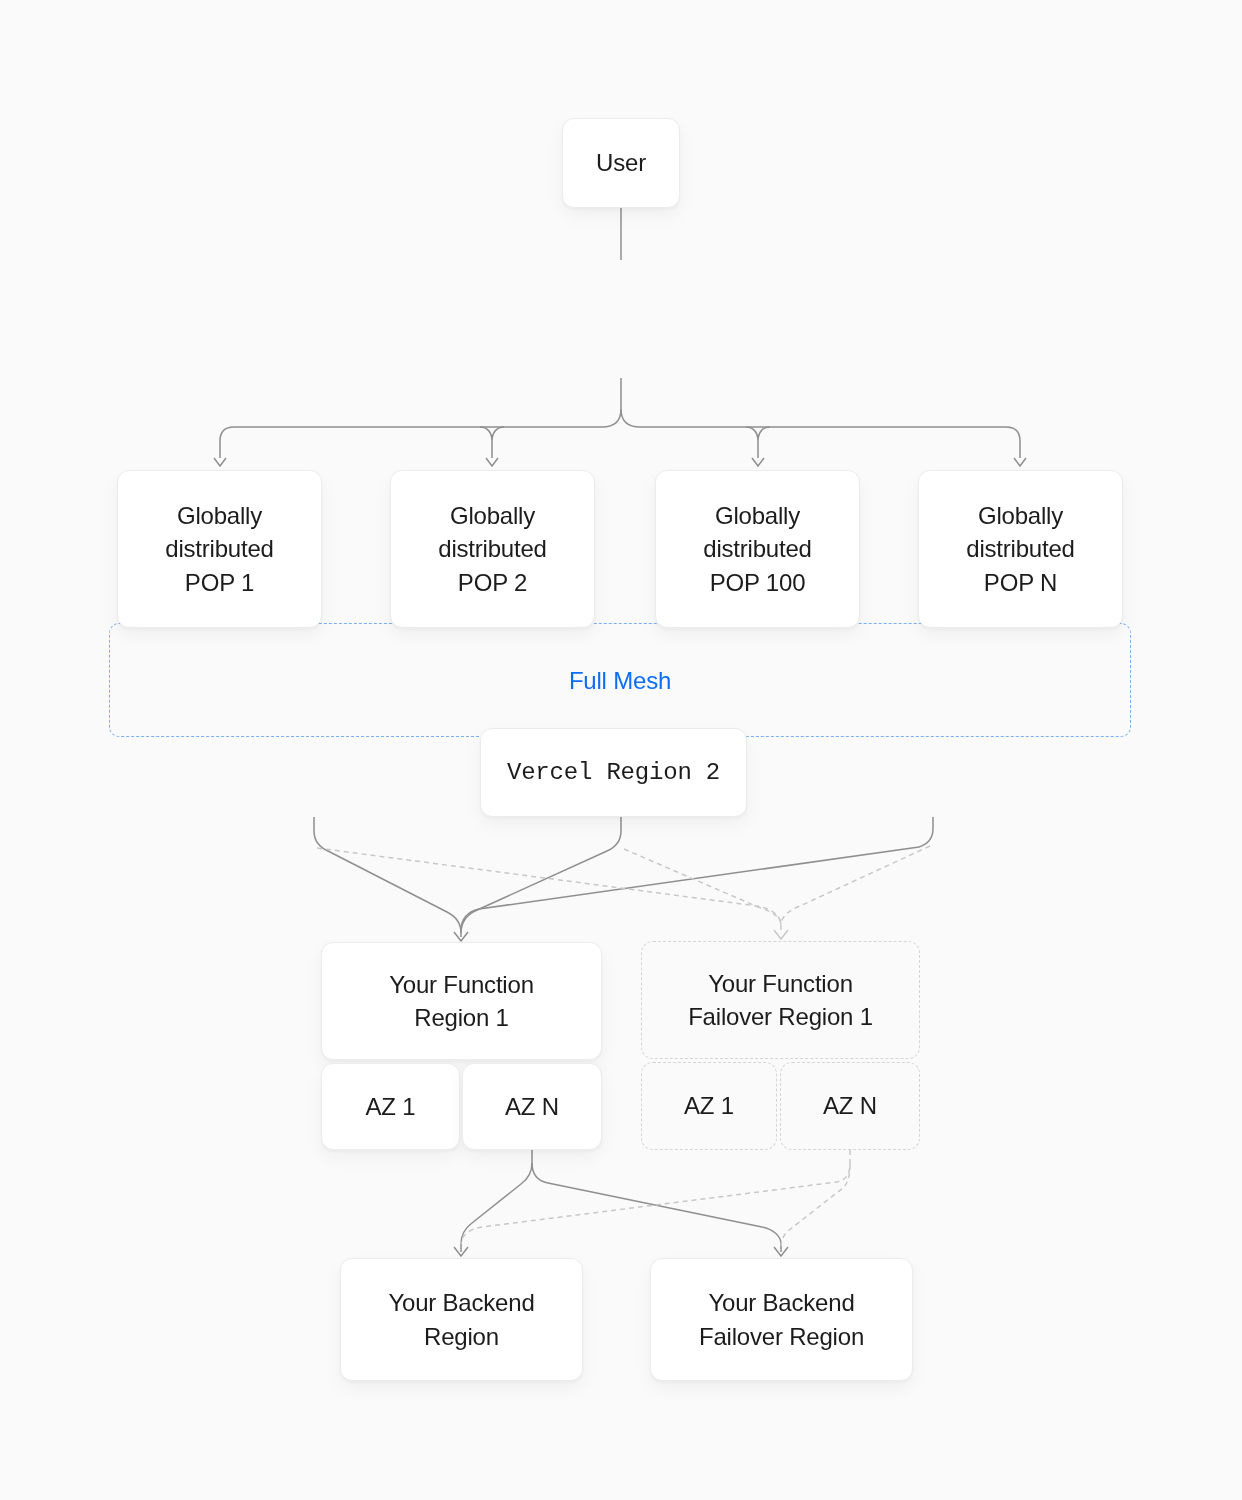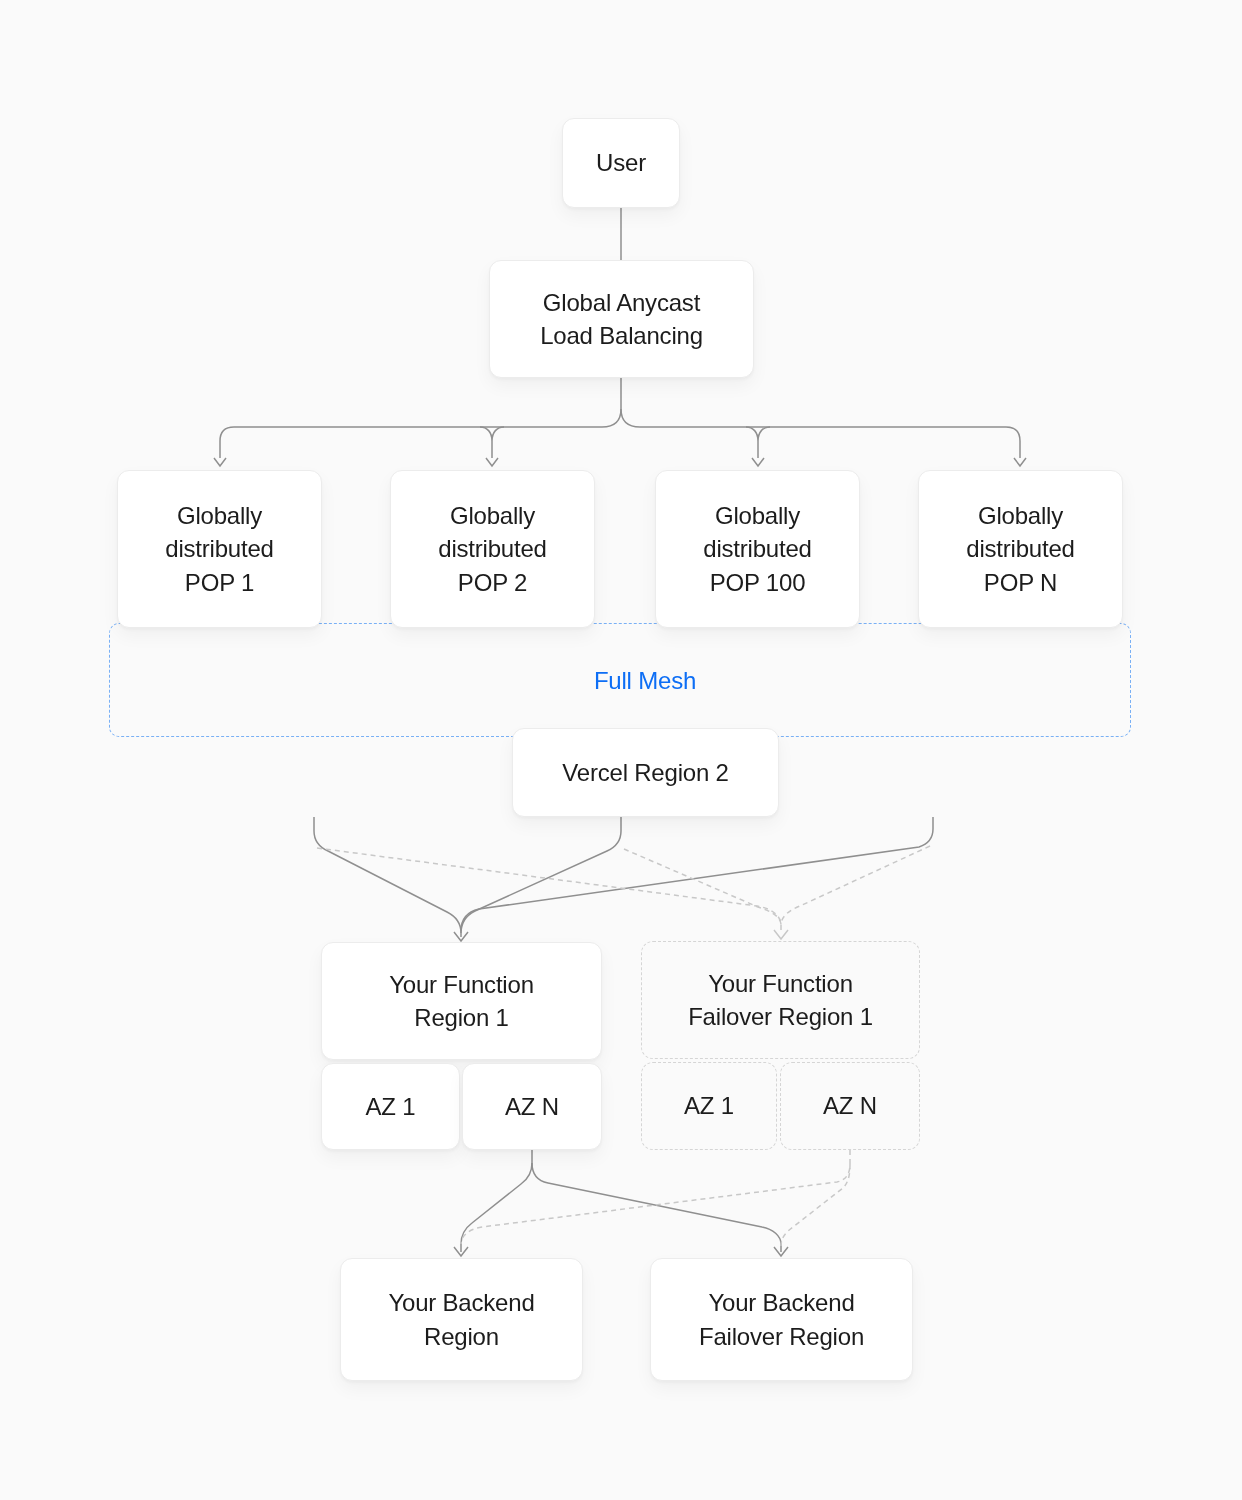--- a/index.html
+++ b/index.html
@@ -90,43 +90,41 @@
       <path d="M624 849 L758 907 C770 911 781 916 781 925"></path>
       <path d="M930 846 L800 906 C790 910 781 916 781 925"></path>
       <path d="M850 1150 V1164 C850 1174 846 1180 837 1182 L482 1227 C469 1229 461 1236 461 1244"></path>
       <path d="M850 1164 C850 1176 848 1183 843 1188 L793 1227 C785 1233 781 1238 781 1246"></path>
     </g>
     <polyline points="774,930 781,939 788,930" stroke="#c8c8c8" stroke-width="1.5" fill="none"></polyline>
   </svg>
 
   <div class="node" style="left:562px; top:118px; width:118px; height:90px;"><span>User</span></div>
 
-  <div class="node" style="left:489px; top:260px; width:265px; height:118px;"><span>Global Anycast
-Load Balancing</span></div>
 
   <div class="node" style="left:117px; top:470px; width:205px; height:158px;"><span>Globally
 distributed
 POP 1</span></div>
 
   <div class="node" style="left:390px; top:470px; width:205px; height:158px;"><span>Globally
 distributed
 POP 2</span></div>
 
   <div class="node" style="left:655px; top:470px; width:205px; height:158px;"><span>Globally
 distributed
 POP 100</span></div>
 
   <div class="node" style="left:918px; top:470px; width:205px; height:158px;"><span>Globally
 distributed
 POP N</span></div>
 
-  <div class="mesh-label" style="left:109px; top:667px; width:1022px;padding-left:25px;"><span>Full Mesh</span></div>
+  <div class="mesh-label" style="left:109px; top:667px; width:1022px;"><span>Full Mesh</span></div>
 
 
-  <div class="node" style="left:512px; top:728px; width:267px; height:89px;"><span>Vercel Region 2</span></div>
+  <div class="node" style="left:480px; top:728px; width:267px; height:89px;font-family:Liberation Mono, monospace;"><span>Vercel Region 2</span></div>
 
 
   <div class="node" style="left:321px; top:942px; width:281px; height:118px;"><span>Your Function
 Region 1</span></div>
 
   <div class="node" style="left:321px; top:1063px; width:139px; height:87px;"><span>AZ 1</span></div>
 
   <div class="node" style="left:462px; top:1063px; width:140px; height:87px;"><span>AZ N</span></div>
 
   <div class="node dashed" style="left:641px; top:941px; width:279px; height:118px;"><span>Your Function

